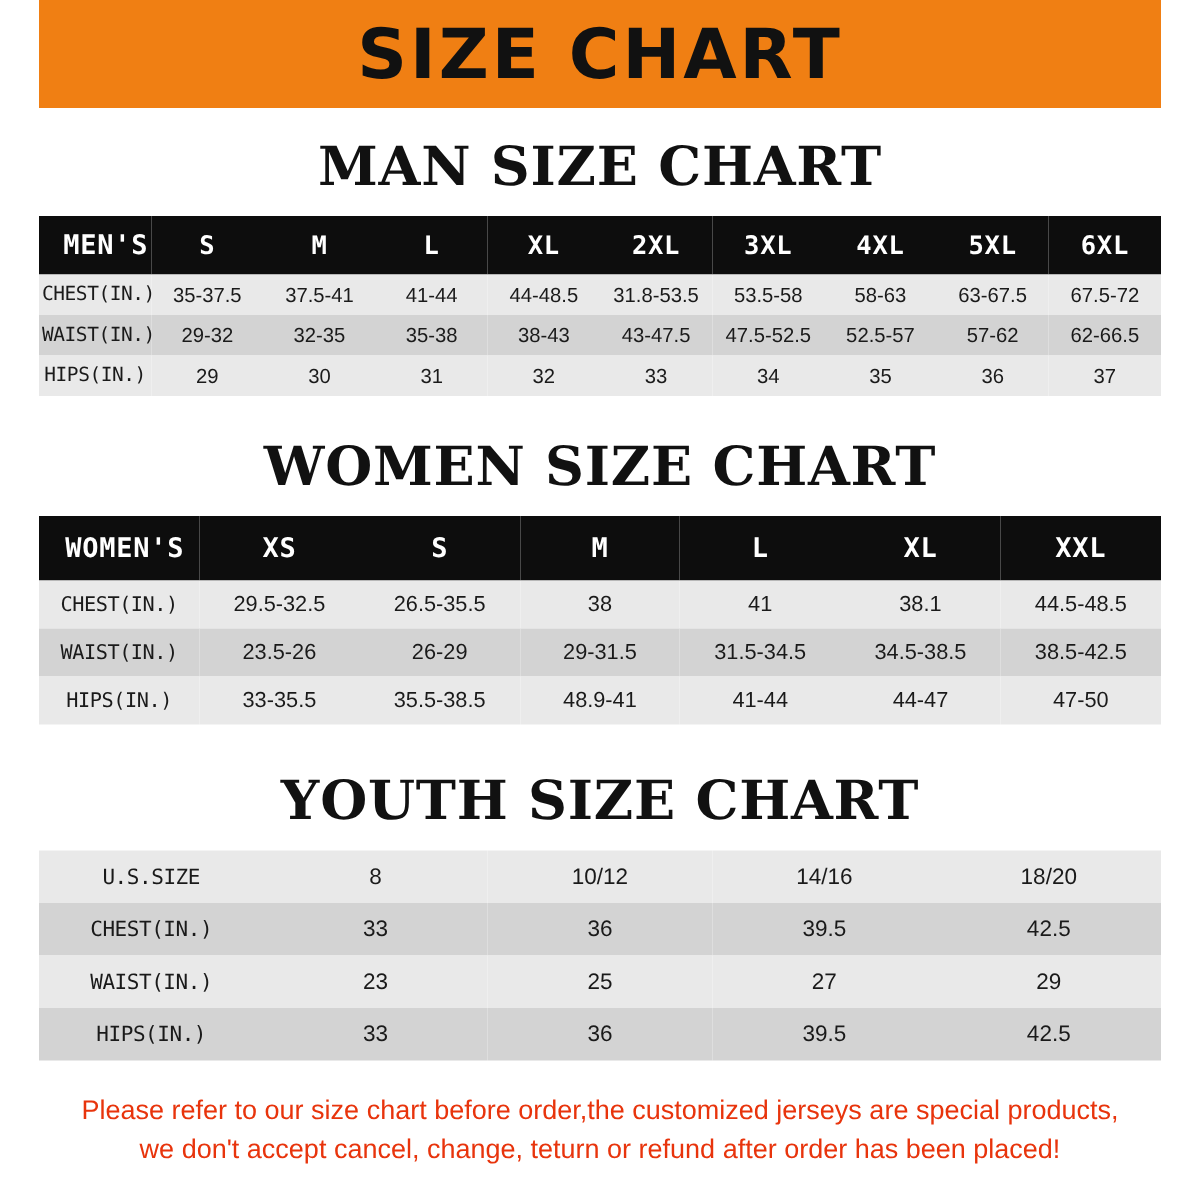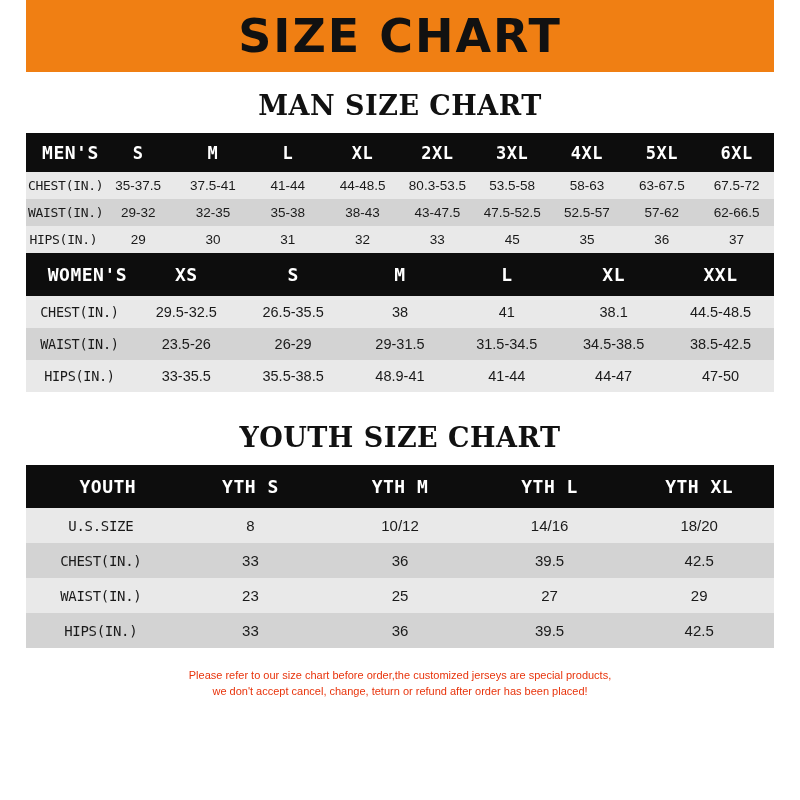--- a/index.html
+++ b/index.html
@@ -51,21 +51,21 @@
 
   .content {
     padding: 0 26px;
     box-sizing: border-box;
   }
 
   .section-title {
     text-align: center;
     font-family: "DejaVu Serif", serif;
     font-weight: bold;
-    font-size: 27px;
+    font-size: 36px;
     letter-spacing: 0.5px;
     color: #111111;
     margin: 18px 0 12px 0;
   }
   .section-title.women { margin-top: 26px; }
   .section-title.youth { margin-top: 30px; }
 
   table.size {
     width: 100%;
     border-collapse: collapse;
@@ -77,21 +77,21 @@
   table.size tr.head th {
     color: #ffffff;
     font-family: "DejaVu Sans Mono", monospace;
     font-weight: bold;
     font-size: 17px;
     padding: 9px 2px;
     text-align: center;
     letter-spacing: 0.5px;
   }
   table.size tr.head th.rowlabel {
-    text-align: center;
+    text-align: right;
     padding-left: 16px;
     font-size: 18px;
   }
   table.size td {
     text-align: center;
     font-family: "Liberation Sans", sans-serif;
     font-size: 13.5px;
     color: #1a1a1a;
     padding: 6px 2px;
   }
@@ -108,30 +108,30 @@
   table.youth tr.head th {
     font-size: 18px;
     padding: 11px 2px;
   }
   table.youth td {
     font-size: 15px;
     padding: 9px 2px;
   }
   table.youth td.rowlabel { font-size: 14px; text-align: center; }
 
-  table.women tr.head th { font-size: 18px; padding: 11px 0; }
+  table.women tr.head th { font-size: 18px; padding: 11px 10px; }
   table.women td { font-size: 14.5px; padding: 8px 2px; }
   table.women td.rowlabel { font-size: 13.5px; }
 
   .notice {
     margin-top: 20px;
     padding: 0 14px;
     text-align: center;
     color: #e8340c;
-    font-size: 11px;
+    font-size: 18px;
     line-height: 1.45;
     font-family: "Liberation Sans", sans-serif;
   }
   .notice div { white-space: nowrap; }
 </style>
 </head>
 <body>
 
 <div class="page">
 
@@ -157,21 +157,21 @@
         <th>4XL</th>
         <th>5XL</th>
         <th>6XL</th>
       </tr>
       <tr class="r-light">
         <td class="rowlabel">CHEST(IN.)</td>
         <td>35-37.5</td>
         <td>37.5-41</td>
         <td>41-44</td>
         <td>44-48.5</td>
-        <td>80.3-53.5</td>
+        <td>31.8-53.5</td>
         <td>53.5-58</td>
         <td>58-63</td>
         <td>63-67.5</td>
         <td>67.5-72</td>
       </tr>
       <tr class="r-dark">
         <td class="rowlabel">WAIST(IN.)</td>
         <td>29-32</td>
         <td>32-35</td>
         <td>35-38</td>
@@ -182,28 +182,29 @@
         <td>57-62</td>
         <td>62-66.5</td>
       </tr>
       <tr class="r-light">
         <td class="rowlabel">HIPS(IN.)</td>
         <td>29</td>
         <td>30</td>
         <td>31</td>
         <td>32</td>
         <td>33</td>
-        <td>45</td>
+        <td>34</td>
         <td>35</td>
         <td>36</td>
         <td>37</td>
       </tr>
     </tbody>
       </table>
 
+    <div class="section-title women">WOMEN SIZE CHART</div>
     <table class="size women">
       <tbody>
           <tr class="head">
         <th class="rowlabel">WOMEN'S</th>
         <th>XS</th>
         <th>S</th>
         <th>M</th>
         <th>L</th>
         <th>XL</th>
         <th>XXL</th>
@@ -234,27 +235,20 @@
         <td>41-44</td>
         <td>44-47</td>
         <td>47-50</td>
       </tr>
     </tbody>
       </table>
 
     <div class="section-title youth">YOUTH SIZE CHART</div>
     <table class="size youth">
       <tbody>
-          <tr class="head">
-        <th class="rowlabel">YOUTH</th>
-        <th>YTH S</th>
-        <th>YTH M</th>
-        <th>YTH L</th>
-        <th>YTH XL</th>
-      </tr>
       <tr class="r-light">
         <td class="rowlabel">U.S.SIZE</td>
         <td>8</td>
         <td>10/12</td>
         <td>14/16</td>
         <td>18/20</td>
       </tr>
       <tr class="r-dark">
         <td class="rowlabel">CHEST(IN.)</td>
         <td>33</td>

